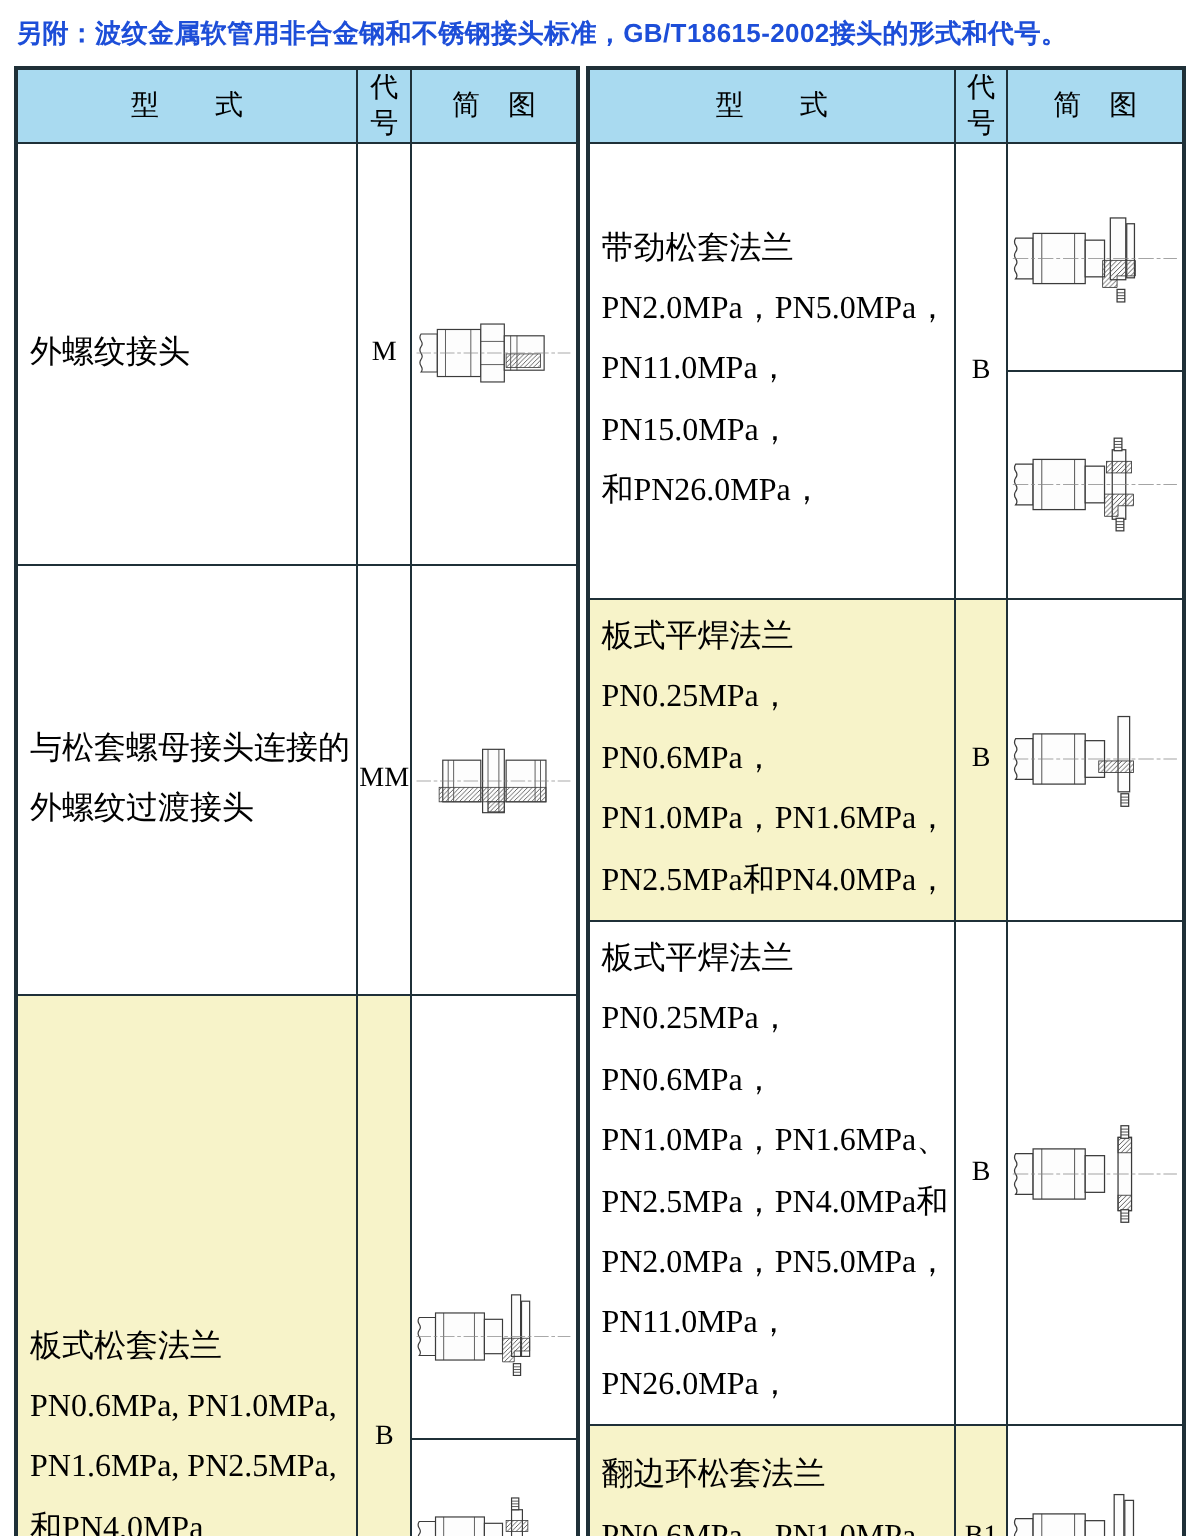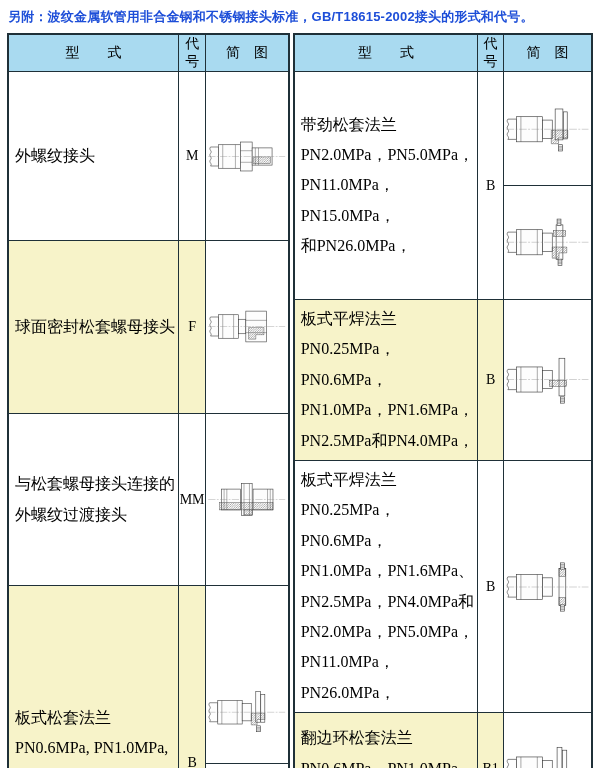--- a/index.html
+++ b/index.html
@@ -78,45 +78,20 @@
                   </pattern>
                 </defs>
                 <path d="M28 29 H10 c-5 7 5 8 0 14 c-5 7 5 8 0 14 c-5 7 5 8 0 14 H28 Z" stroke="#3b3b3b" stroke-width="1.3" fill="#fdfdfd"></path>
                 <rect x="28" y="24" width="48" height="52" stroke="#3b3b3b" stroke-width="1.3" fill="#fdfdfd"></rect>
                 <path d="M37 24 V76 M65 24 V76" stroke="#3b3b3b" stroke-width="0.9" fill="none"></path>
                 <rect x="76" y="18" width="26" height="64" stroke="#3b3b3b" stroke-width="1.3" fill="#fdfdfd"></rect>
                 <path d="M76 37.2 h26 M76 62.8 h26" stroke="#3b3b3b" stroke-width="0.9" fill="none"></path>
                 <rect x="102" y="31" width="44" height="38" stroke="#3b3b3b" stroke-width="1.3" fill="#fdfdfd"></rect>
                 <path d="M109 31 V69 M116 31 V69" stroke="#3b3b3b" stroke-width="0.9" fill="none"></path>
                 <rect x="104" y="51" width="38" height="15" fill="url(#hx1)" stroke="#3b3b3b" stroke-width="0.9"></rect>
-                <line x1="5" y1="50" x2="175" y2="50" stroke="#888" stroke-width="0.8" stroke-dasharray="16 3 4 3"></line>
-              </svg>
-            </div>
-          </td>
-        </tr>
-        <tr style="height: 99px;">
-          <td class="type-cell hl">
-            <div class="type-text">球面密封松套螺母接头</div>
-          </td>
-          <td class="code-cell hl">F</td>
-          <td class="diag-cell">
-            <div class="diag-wrap" style="height: 97px;">
-              <svg viewBox="0 0 180 100" preserveAspectRatio="xMidYMid meet">
-                <defs>
-                  <pattern id="hx2" patternUnits="userSpaceOnUse" width="5" height="5">
-                    <path d="M0 5 L5 0" stroke="#555" stroke-width="1"></path>
-                  </pattern>
-                </defs>
-                <path d="M28 29 H10 c-5 7 5 8 0 14 c-5 7 5 8 0 14 c-5 7 5 8 0 14 H28 Z" stroke="#3b3b3b" stroke-width="1.3" fill="#fdfdfd"></path>
-                <rect x="28" y="24" width="44" height="52" stroke="#3b3b3b" stroke-width="1.3" fill="#fdfdfd"></rect>
-                <path d="M37 24 V76 M61 24 V76" stroke="#3b3b3b" stroke-width="0.9" fill="none"></path>
-                <rect x="72" y="34" width="16" height="32" stroke="#3b3b3b" stroke-width="1.3" fill="#fdfdfd"></rect>
-                <rect x="88" y="16" width="46" height="68" stroke="#3b3b3b" stroke-width="1.3" fill="#fdfdfd"></rect>
-                <path d="M88 36.4 h46 M88 63.599999999999994 h46" stroke="#3b3b3b" stroke-width="0.9" fill="none"></path>
-                <path d="M94 52 h34 v16 h-18 v10 h-16 Z" fill="url(#hx2)" stroke="#3b3b3b" stroke-width="0.9"></path>
                 <line x1="5" y1="50" x2="175" y2="50" stroke="#888" stroke-width="0.8" stroke-dasharray="16 3 4 3"></line>
               </svg>
             </div>
           </td>
         </tr>
         <tr style="height: 99px;">
           <td class="type-cell">
             <div class="type-text">与松套螺母接头连接的
 外螺纹过渡接头</div>
           </td>

